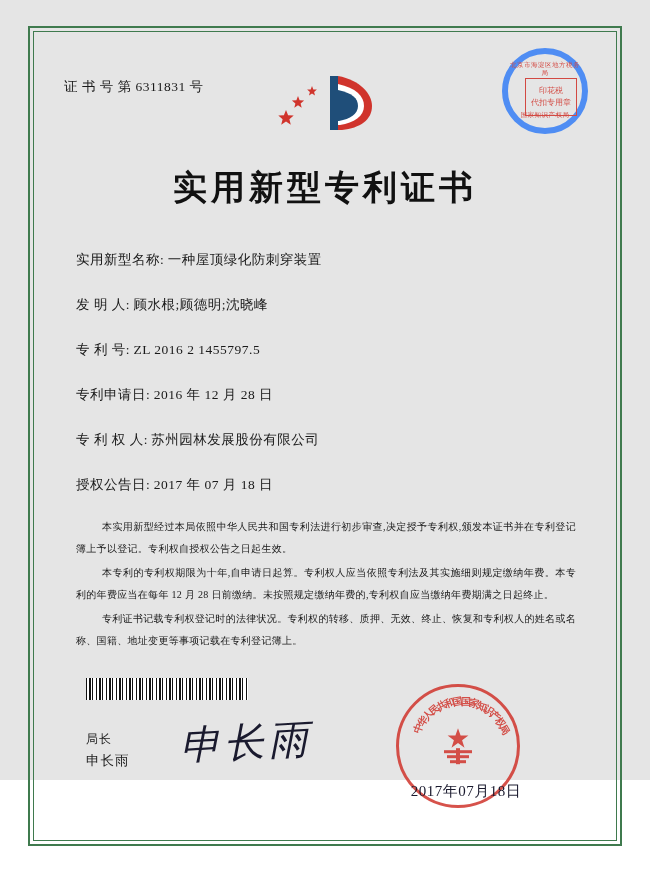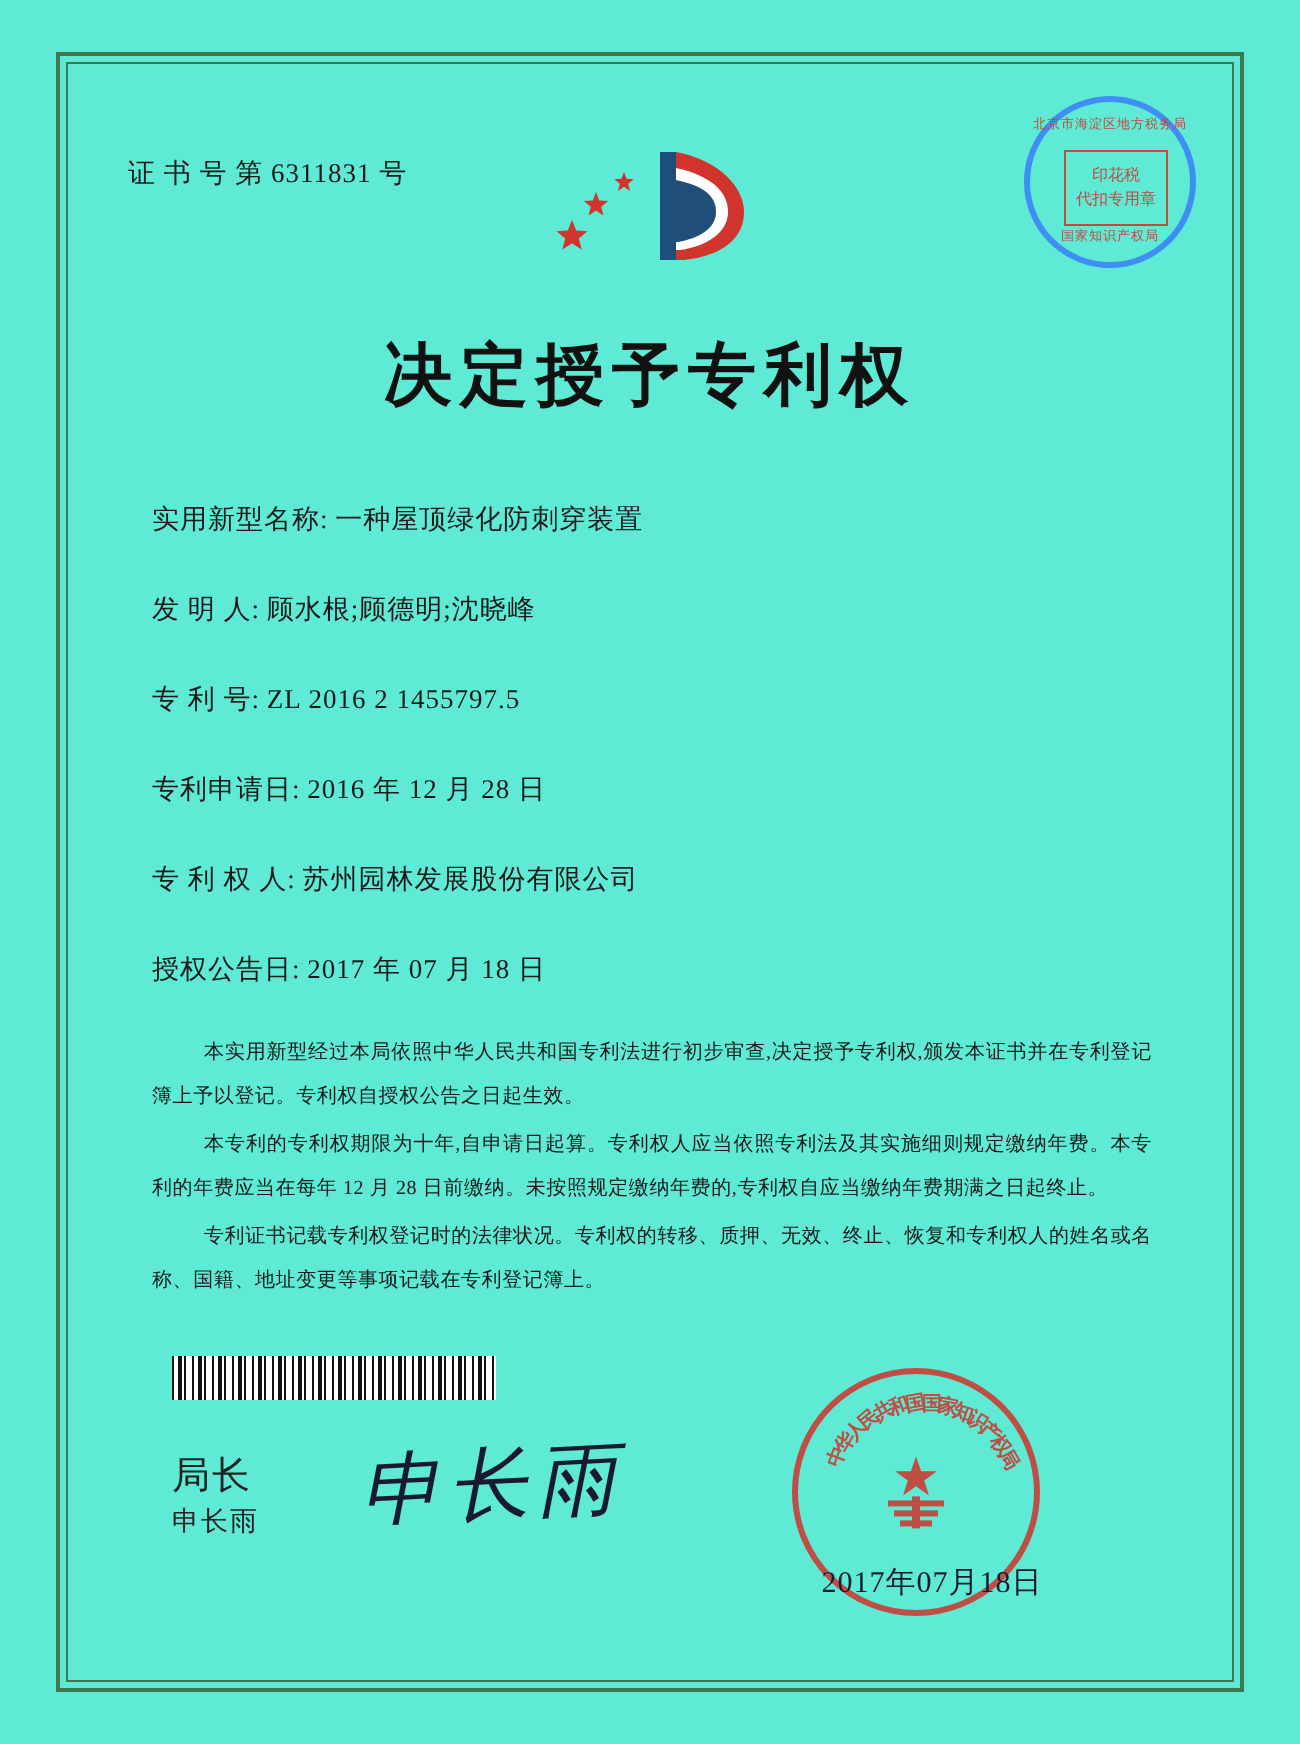--- a/index.html
+++ b/index.html
@@ -12,22 +12,22 @@
     height: 872px;
     font-family: "Liberation Serif", "DejaVu Serif", serif;
     color: #222;
     position: relative;
     overflow: hidden;
   }
   .page {
     position: absolute;
     left: 0; top: 0;
     width: 650px;
-    height: 872px;
-    background: #5eead4;
+    height: 780px;
+    background: #e5e5e5;
   }
   
   .border-outer {
     position: absolute;
     left: 28px; top: 26px;
     width: 594px; height: 820px;
     border: 2px solid #3f7a4e;
     box-sizing: border-box;
   }
   .border-inner {
@@ -53,28 +53,28 @@
     position: absolute;
     left: 268px;
     top: 68px;
     width: 120px;
     height: 70px;
   }
 
   
   .stamp-top {
     position: absolute;
-    right: 52px;
+    right: 62px;
     top: 48px;
     width: 86px;
     height: 86px;
-    border: 3px solid #3b82f6;
+    border: 6px solid #3b82f6;
     border-radius: 50%;
     color: #d0342c;
-    font-family: Liberation Serif, serif;
+    font-family: Liberation Mono, monospace;
     box-sizing: border-box;
     opacity: 0.88;
   }
   .stamp-top .st-arc-top,
   .stamp-top .st-arc-bot {
     position: absolute;
     left: 0; right: 0;
     text-align: center;
     font-size: 6.5px;
     line-height: 8px;
@@ -163,21 +163,21 @@
       #111 6px, #111 7px,
       #fff 7px, #fff 10px
     );
   }
 
   
   .sig-label {
     position: absolute;
     left: 86px;
     top: 728px;
-    font-size: 19px;
+    font-size: 12px;
     line-height: 22px;
     letter-spacing: 1px;
   }
   .sig-name {
     position: absolute;
     left: 86px;
     top: 750px;
     font-size: 13.5px;
     line-height: 22px;
     letter-spacing: 1px;
@@ -280,21 +280,21 @@
 
   <div class="stamp-top">
     <div class="st-arc-top">北京市海淀区地方税务局</div>
     <div class="st-inner">
       <div>印花税</div>
       <div>代扣专用章</div>
     </div>
     <div class="st-arc-bot">国家知识产权局</div>
   </div>
 
-  <div class="main-title">决定授予专利权</div>
+  <div class="main-title">实用新型专利证书</div>
 
   <div class="fields">
     <div class="field-row">
       <span class="field-label">实用新型名称:</span>
       <span class="field-value">一种屋顶绿化防刺穿装置</span>
     </div>
     <div class="field-row">
       <span class="field-label">发 明 人:</span>
       <span class="field-value">顾水根;顾德明;沈晓峰</span>
     </div>

